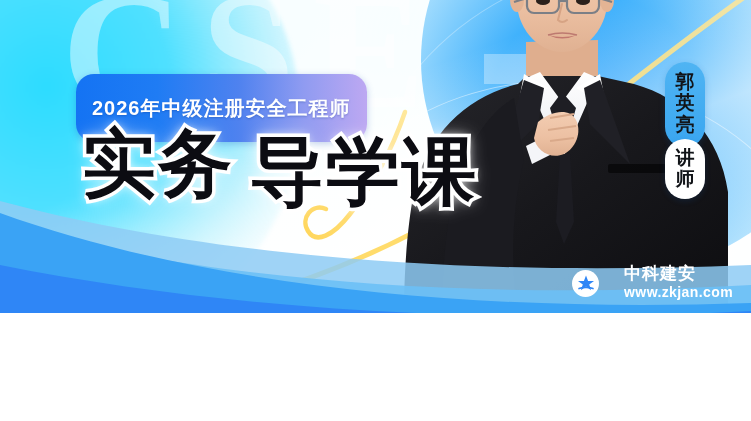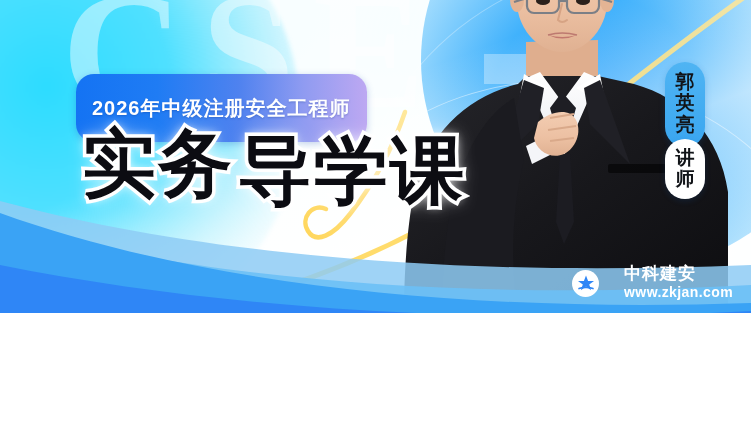--- a/index.html
+++ b/index.html
@@ -96,21 +96,21 @@
     font-size:74px;font-weight:900;
     line-height:.96;
     color:#0c0c12;
     letter-spacing:2px;
     white-space:nowrap;
     -webkit-text-stroke:7px #ffffff;
     paint-order:stroke fill;
     text-shadow:0 0 10px rgba(255,255,255,.95),0 0 18px rgba(255,255,255,.8);
   }
   .hl-line.l1{margin-left:10px;}
-  .hl-line.l2{margin-top:8px;margin-left:4px;font-family:Liberation Serif, serif;}
+  .hl-line.l2{margin-top:8px;margin-left:16px;}
 
   
   .instructor{
     position:absolute;right:46px;top:62px;
     width:40px;
     display:flex;flex-direction:column;align-items:center;
   }
   .pill-name{
     width:40px;
     background:linear-gradient(180deg,#4fb4f3 0%,#3aa6f0 100%);

